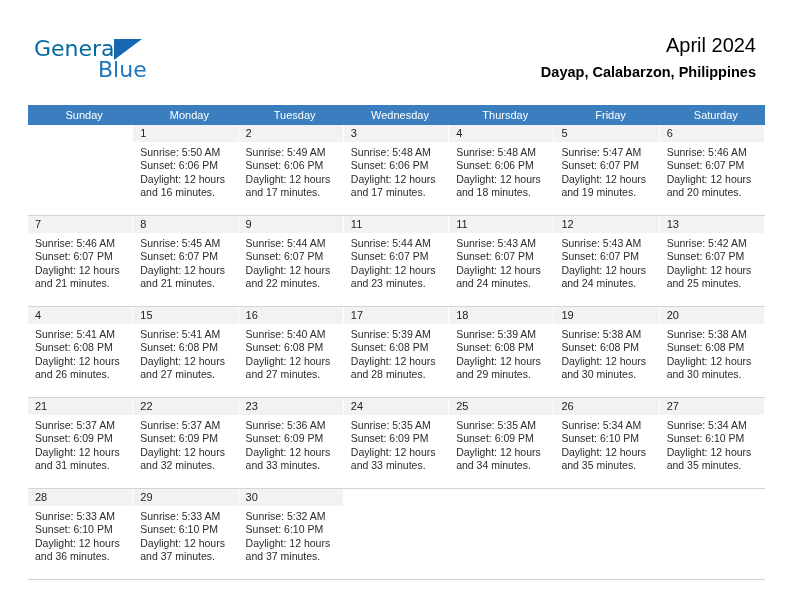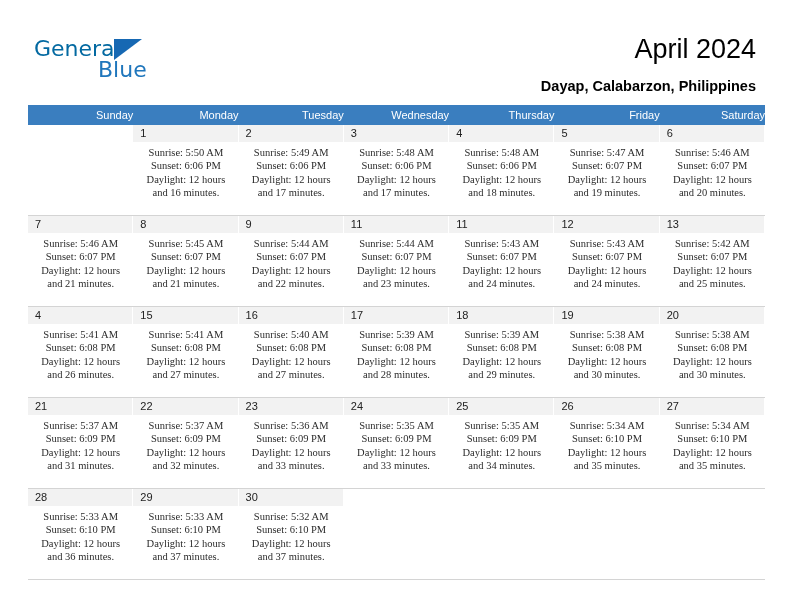--- a/index.html
+++ b/index.html
@@ -60,31 +60,31 @@
     top: 3px;
     width: 0;
     height: 0;
     border-left: 28px solid #1668b3;
     border-bottom: 21px solid transparent;
   }
   .title {
     position: absolute;
     right: 36px;
     top: 34px;
-    font-size: 27px;
+    font-size: 20px;
     font-weight: 400;
     color: #000;
     text-align: right;
     white-space: nowrap;
     font-family: "Liberation Sans", sans-serif;
   }
   .subtitle {
     position: absolute;
     right: 36px;
-    top: 78px;
+    top: 64px;
     font-size: 14.5px;
     font-weight: bold;
     color: #000;
     text-align: right;
     white-space: nowrap;
     font-family: "Liberation Sans", sans-serif;
   }
 
   
   .calendar {
@@ -93,21 +93,21 @@
     top: 105px;
     width: 737px;
     border-collapse: collapse;
     table-layout: fixed;
   }
   .calendar th {
     background: #3a7ebf;
     color: #ffffff;
     font-size: 11px;
     font-weight: normal;
-    text-align: right;
+    text-align: center;
     padding: 4px 0 4px 7px;
     height: 12px;
     border: none;
     font-family: "Liberation Sans", sans-serif;
   }
   .calendar td {
     vertical-align: top;
     width: 105.28px;
     height: 80px;
     padding: 0;
@@ -128,22 +128,21 @@
     line-height: 11px;
     font-family: "Liberation Sans", sans-serif;
   }
   td.blank .cell-inner { border-right: none; }
   td.blank .daynum { background: transparent; }
   .info {
     padding: 4px 6px 0 7px;
     font-size: 10.5px;
     line-height: 13.4px;
     color: #2b2b2b;
-    font-family: Liberation Serif, serif;
-    text-align: center;
+    font-family: Liberation Sans, sans-serif;
   }
   .info div { white-space: nowrap; }
   tr.week > td { border-bottom: 1px solid #d4d4d4; }
 </style>
 </head>
 <body>
 
 <div class="page">
 
   <div class="header">

